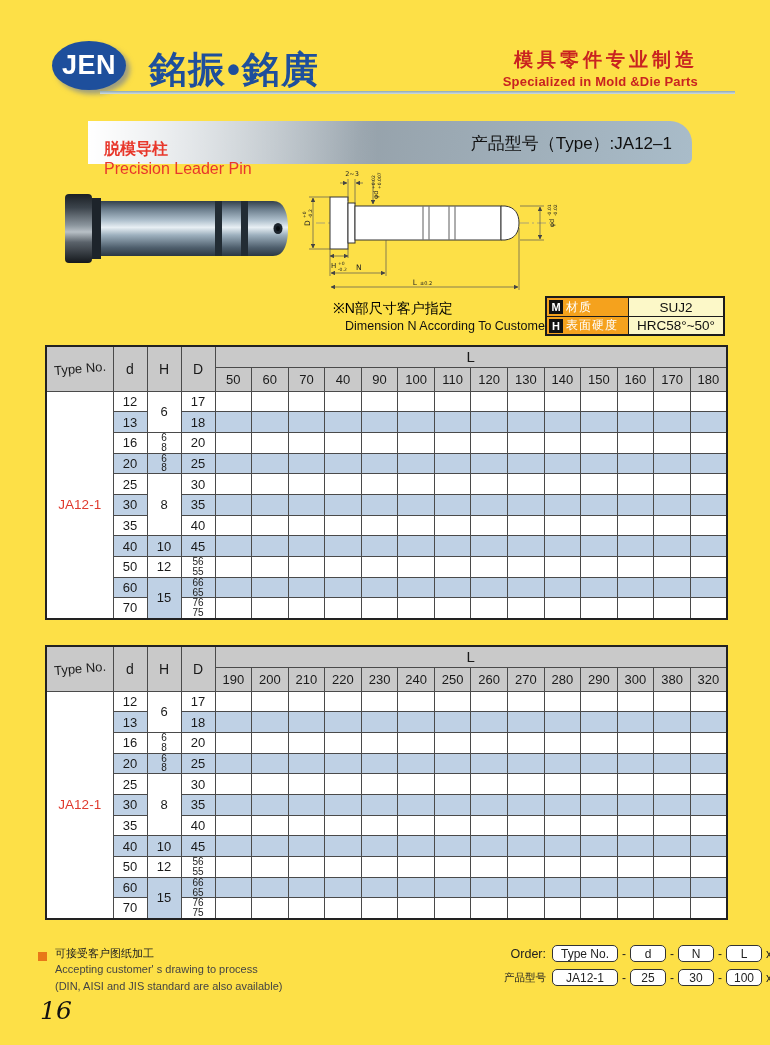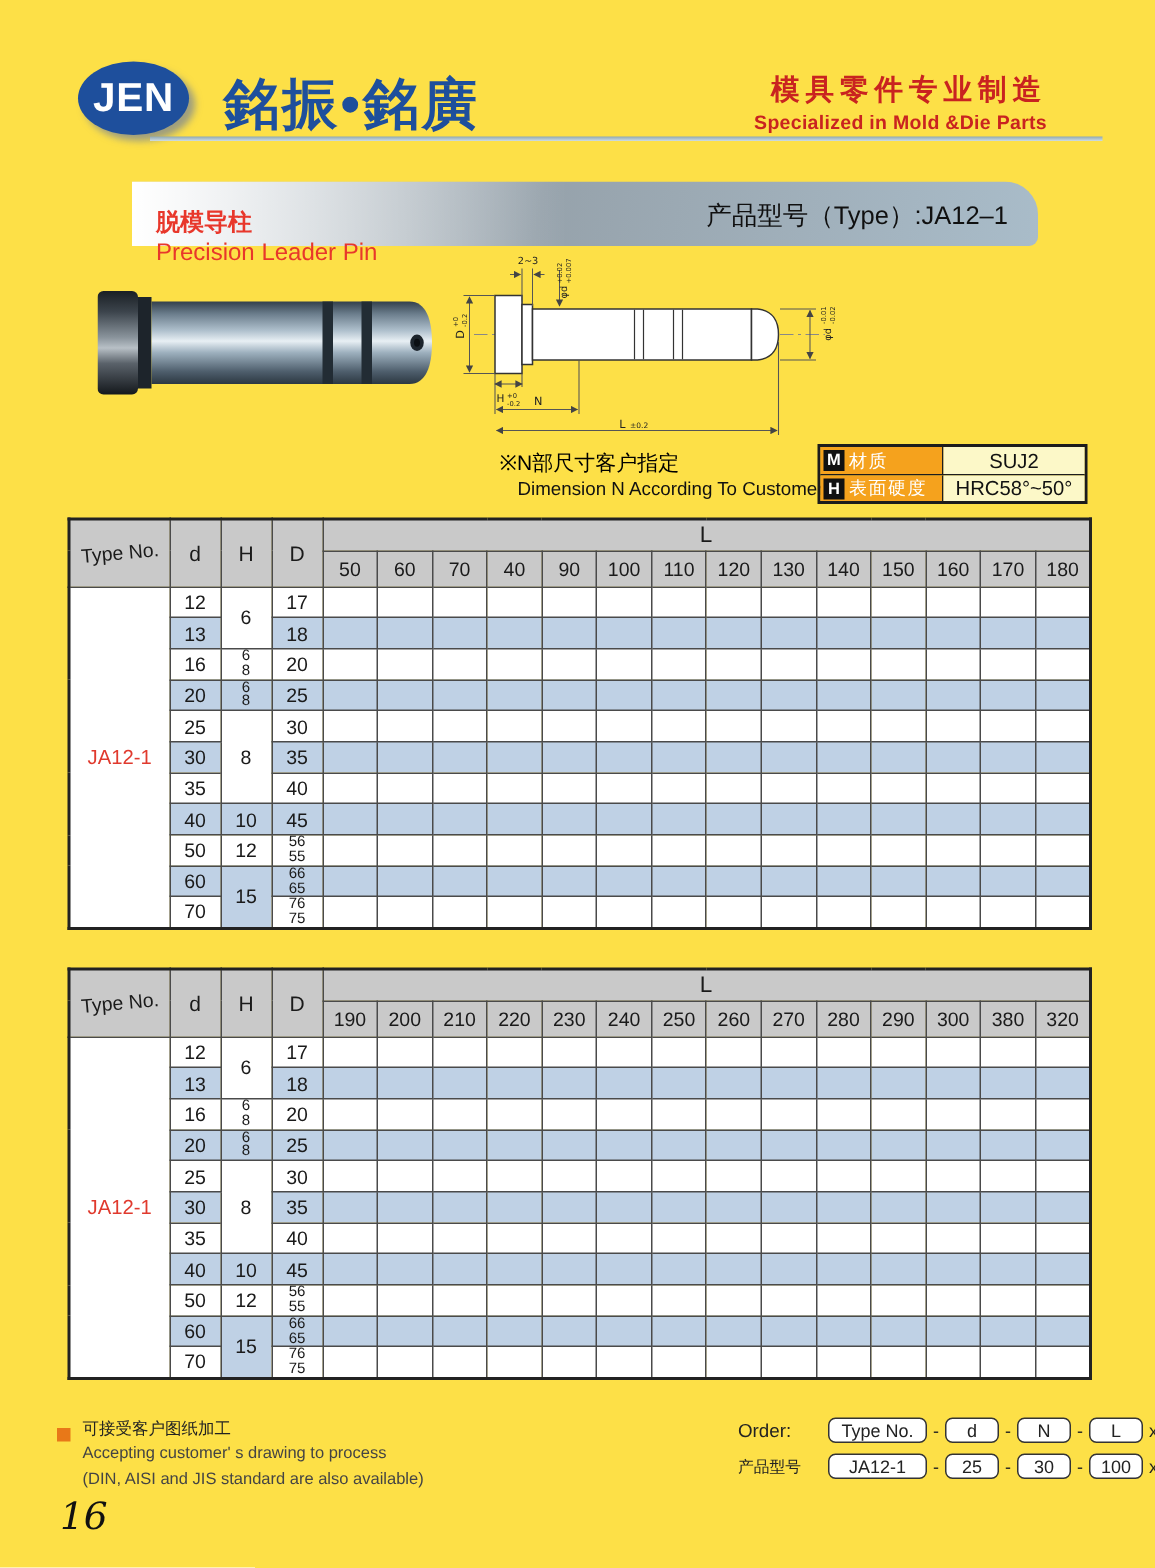--- a/index.html
+++ b/index.html
@@ -78,21 +78,21 @@
   .spec td.stacked span { display:block; }
 
   
   .footnote { position:absolute; left:38px; top:946px; font-size:11px; color:#333; }
   .fn-line1 { display:flex; align-items:flex-end; color:#222; line-height:15px; }
   .bullet { display:inline-block; width:9px; height:9px; background:#e87818; margin-right:8px; }
   .fn-en { margin-left:17px; line-height:16.5px; color:#444; }
 
   .order { position:absolute; left:492px; top:944px; }
   .order-row { display:flex; align-items:center; height:19px; margin-bottom:5px; }
-  .order-label { width:54px; margin-right:6px; font-size:12.5px; color:#222; }
+  .order-label { width:54px; text-align:right; margin-right:6px; font-size:12.5px; color:#222; }
   .order-label.cn { font-size:10.5px; }
   .obox { border:1px solid #333; border-radius:5px; height:17px; min-width:36px; padding:0 4px;
           display:flex; align-items:center; justify-content:center; font-size:12px; color:#222;
           background:#fff; }
   .obox.wide { min-width:66px; }
   .osep { margin:0 4px; font-size:12px; color:#222; }
 
   .pagenum { position:absolute; left:40px; top:996px; font-family:"DejaVu Serif", serif;
              font-style:italic; font-size:25px; color:#111; }
 </style>

